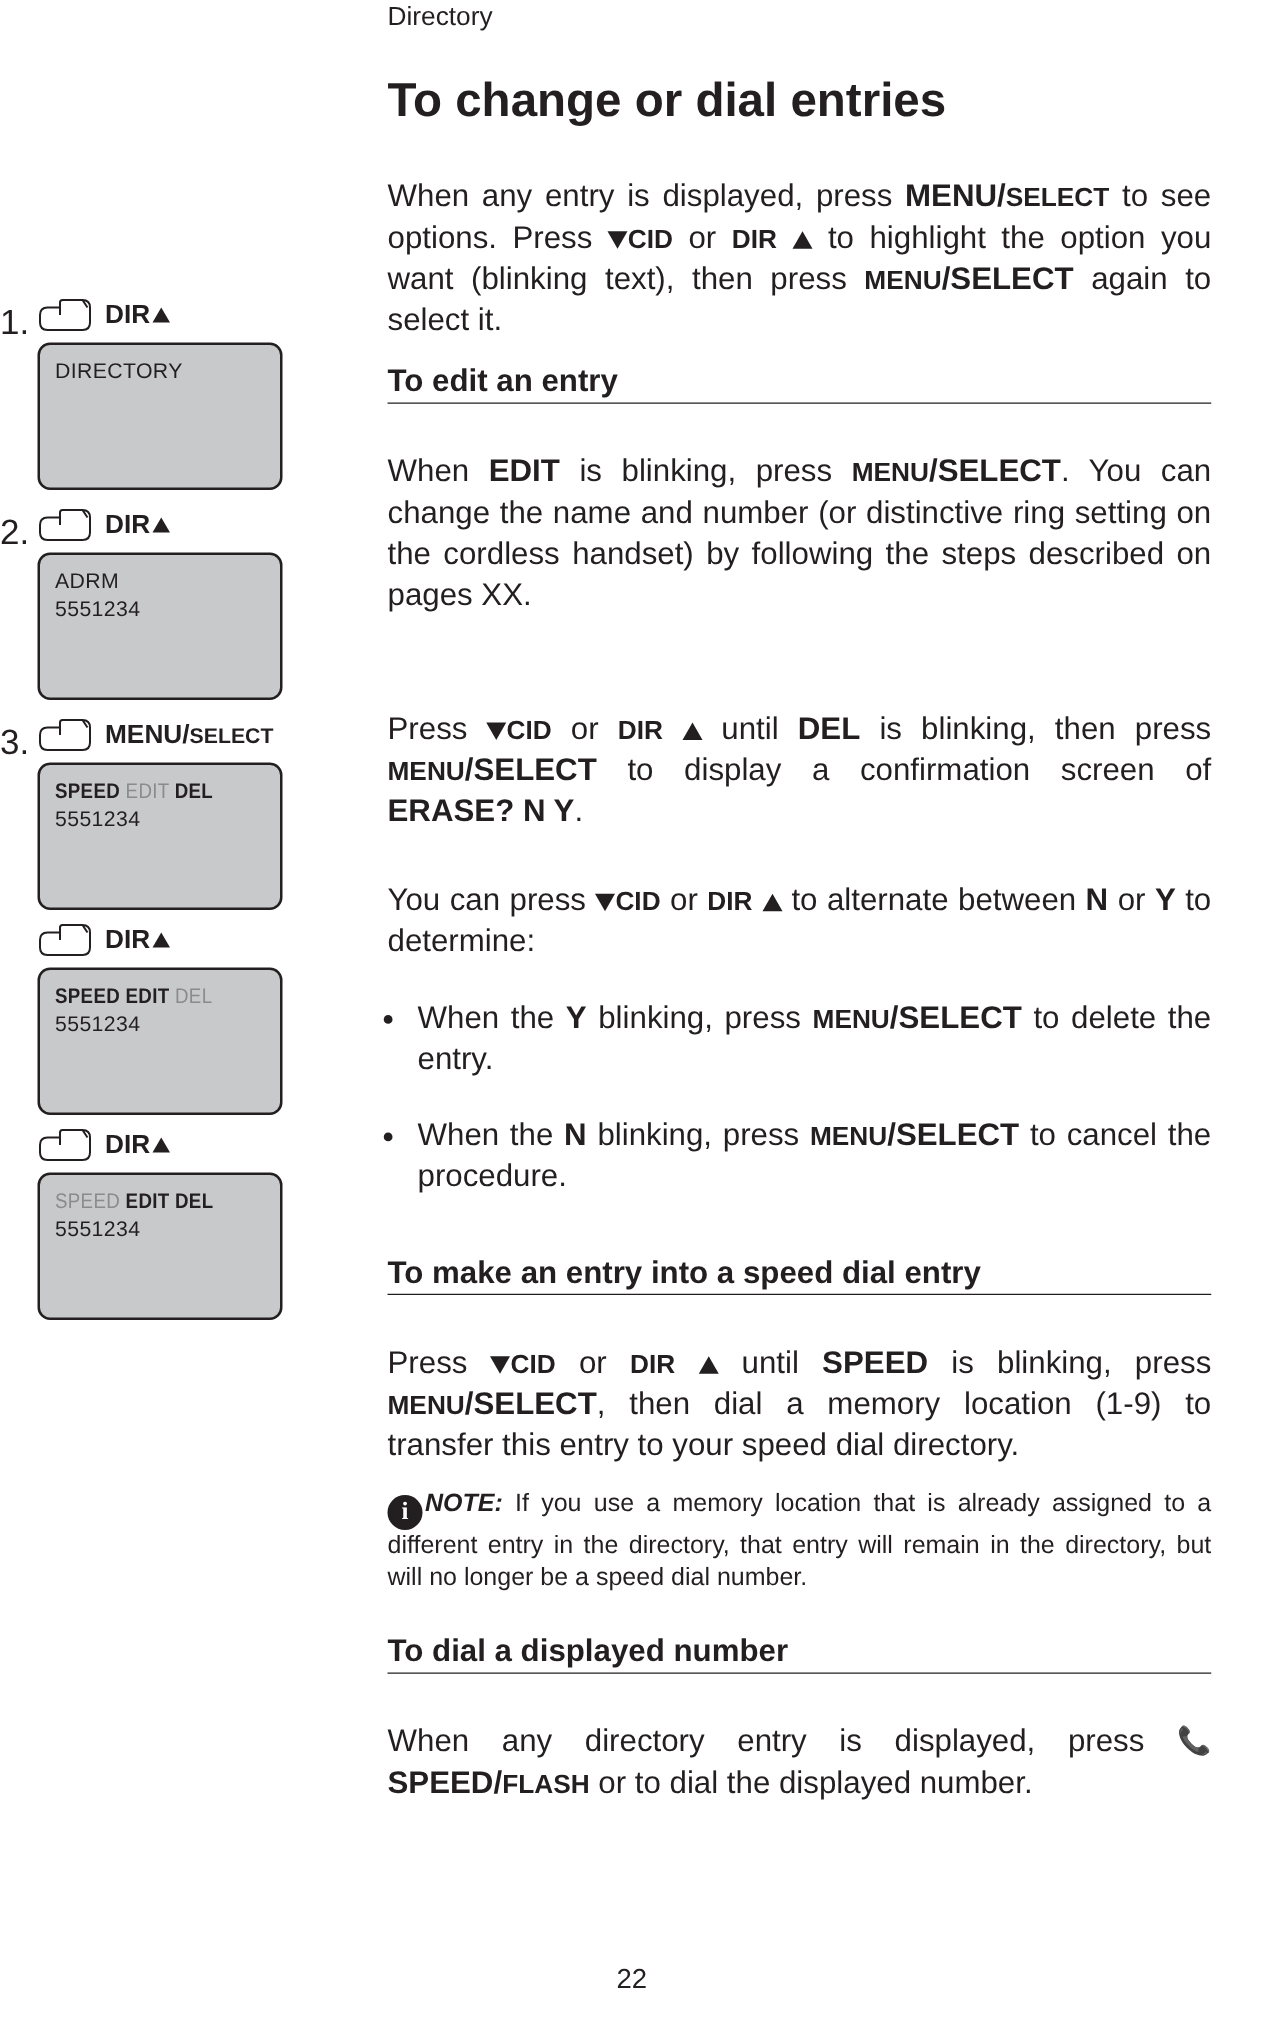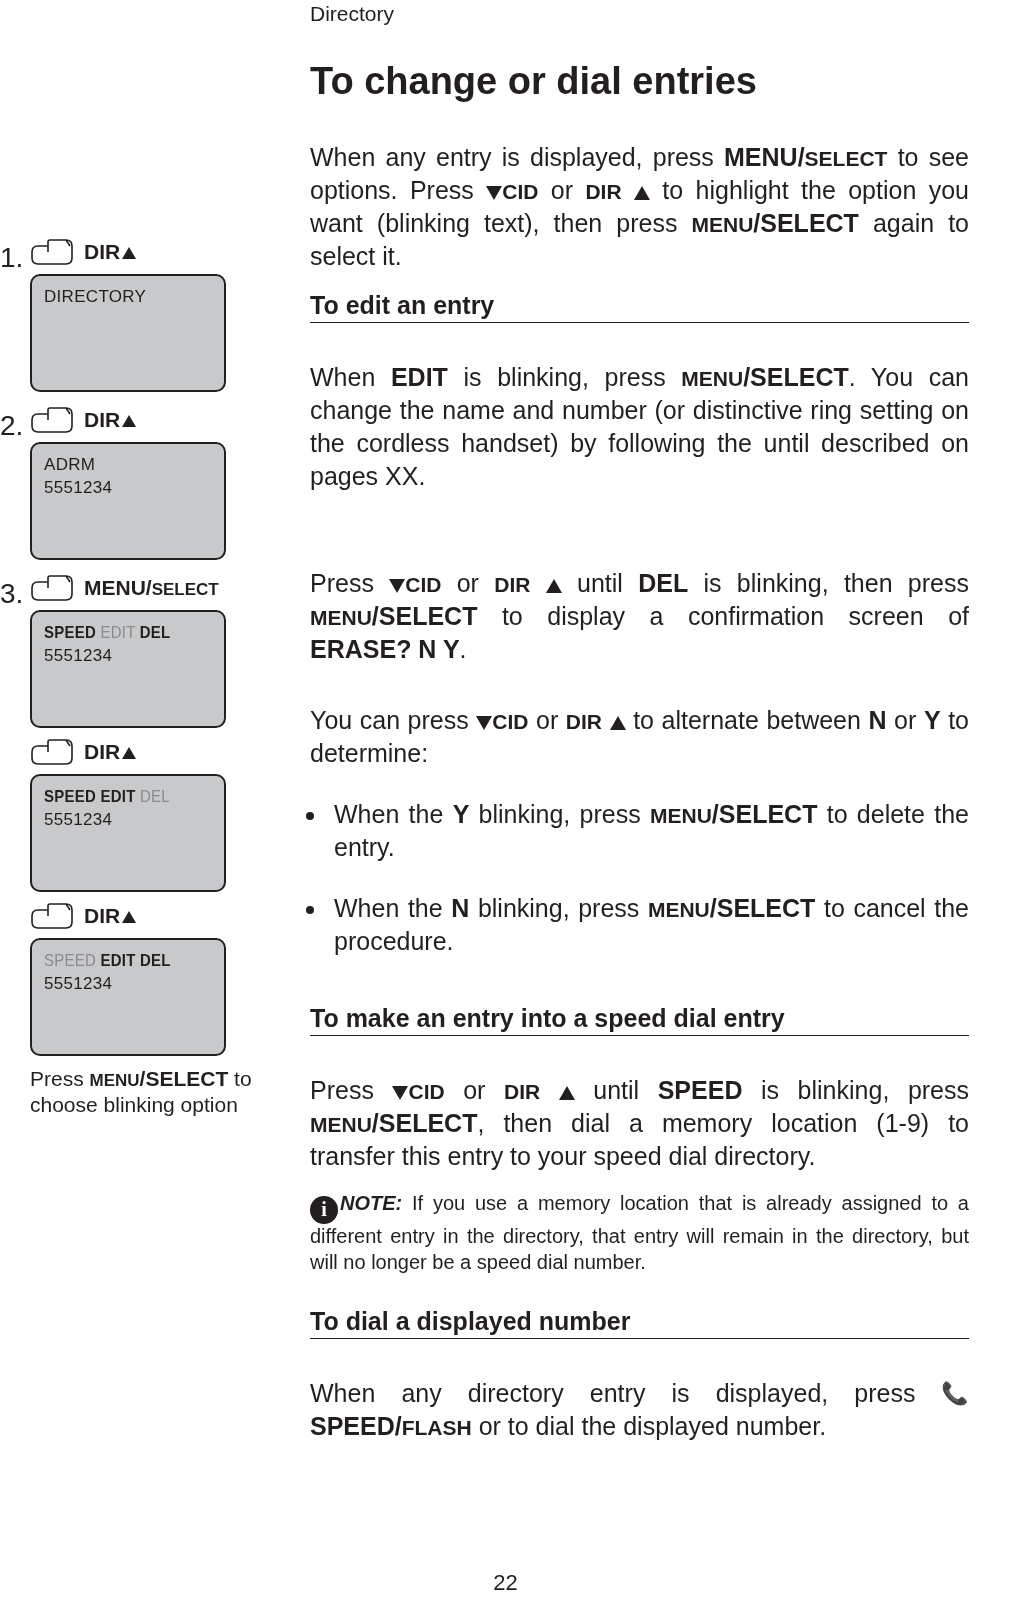--- a/index.html
+++ b/index.html
@@ -163,21 +163,21 @@
 
   <div class="main-col">
     <h1 class="h1">To change or dial entries</h1>
 
     <p class="body-text">
       <span>When any entry is displayed, press </span><span class="bold"><span>MENU/</span><span style="font-size:21px">SELECT</span></span><span> to see options. Press </span><span class="tri-down"></span><span class="bold" style="font-size:21px">CID</span><span>  or </span><span class="bold" style="font-size:21px">DIR</span> <span class="tri-up"></span><span> to highlight the option you want (blinking text), then press </span><span class="bold"><span style="font-size:21px">MENU</span><span>/SELECT</span></span><span> again to select it.</span>
     </p>
 
     <div class="subhead">To edit an entry</div>
     <p class="body-text">
-      <span>When </span><span class="bold">EDIT</span><span> is blinking, press </span><span class="bold"><span style="font-size:21px">MENU</span><span>/SELECT</span></span><span>. You can change the name and number (or distinctive ring setting on the cordless handset) by following the until described on pages XX.</span>
+      <span>When </span><span class="bold">EDIT</span><span> is blinking, press </span><span class="bold"><span style="font-size:21px">MENU</span><span>/SELECT</span></span><span>. You can change the name and number (or distinctive ring setting on the cordless handset) by following the steps described on pages XX.</span>
     </p>
 
     <div style="height:18px"></div>
     <p class="body-text">
       <span>Press </span><span class="tri-down"></span><span class="bold" style="font-size:21px">CID</span><span>  or </span><span class="bold" style="font-size:21px">DIR</span> <span class="tri-up"></span><span> until </span><span class="bold">DEL</span><span> is blinking, then press </span><span class="bold"><span style="font-size:21px">MENU</span><span>/SELECT</span></span><span> to display a confirmation screen of </span><span class="bold">ERASE? N Y</span><span>.</span>
     </p>
     <p class="body-text">
       <span>You can press </span><span class="tri-down"></span><span class="bold" style="font-size:21px">CID</span><span>  or </span><span class="bold" style="font-size:21px">DIR</span> <span class="tri-up"></span><span> to alternate between </span><span class="bold">N</span><span> or </span><span class="bold">Y</span><span> to determine:</span>
     </p>
     <ul class="bullet-list">
@@ -269,21 +269,18 @@
           </svg>
         <span class="btn-label"><span>DIR</span><span class="small-tri-up"></span></span>
       </div>
       <div class="screen">
         <div class="screen-line screen-condensed">
           <span class="dim">SPEED</span><span class="bold"> EDIT </span><span class="bold">DEL</span>
         </div>
         <div class="screen-line">5551234</div>
       </div>
 
-      <div class="side-caption">
-        <span>Press </span><span class="bold"><span style="font-size:17px">MENU</span><span>/SELECT</span></span><span> to choose blinking option</span>
-      </div>
     </div>
 
   </div>
 
   <div class="page-num">22</div>
 </div>
 
 </body></html>

